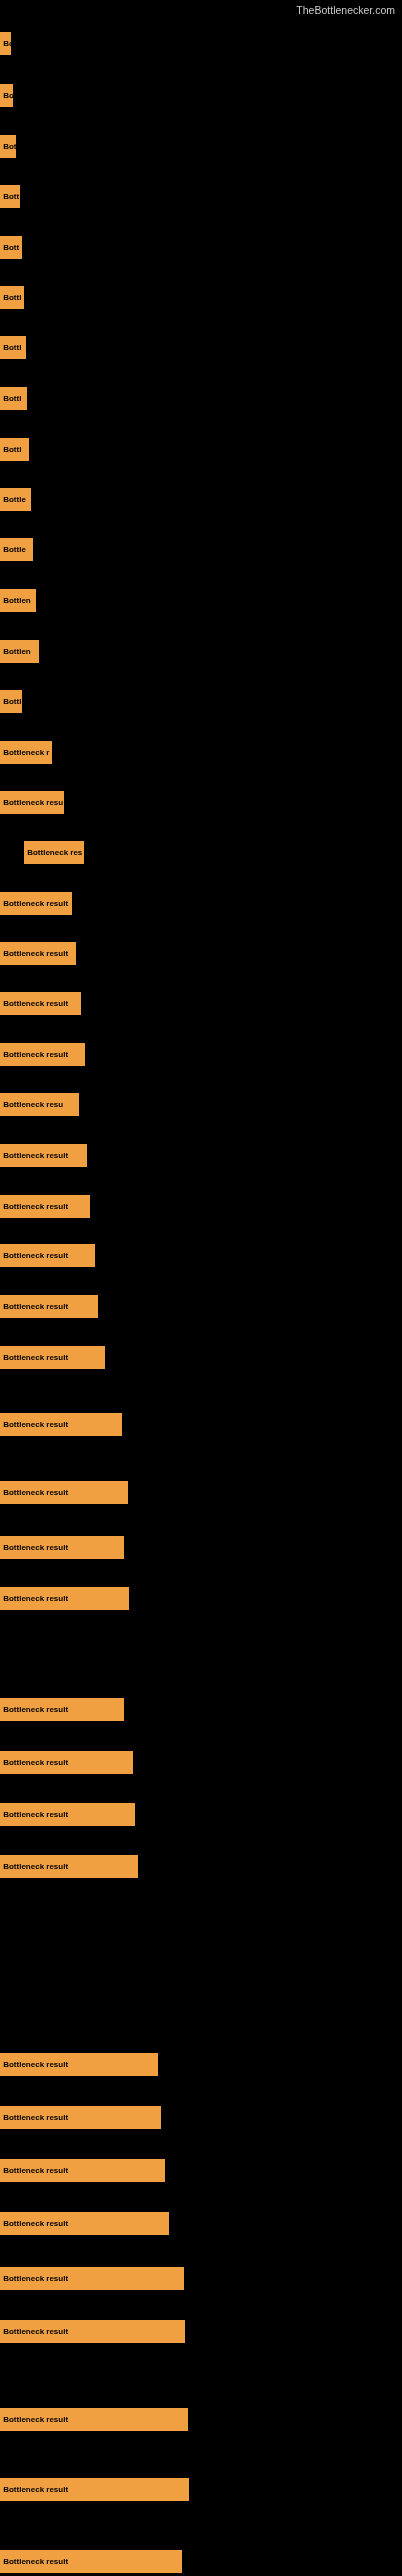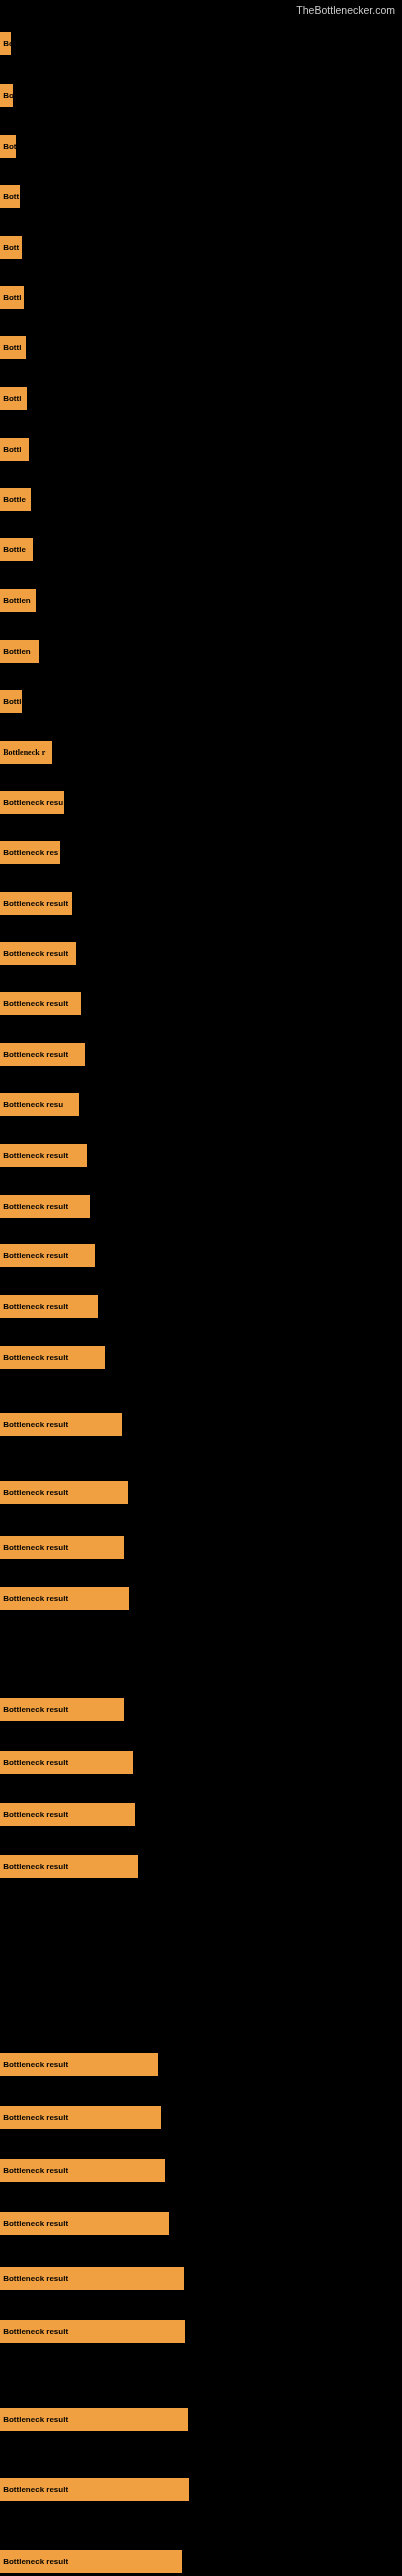--- a/index.html
+++ b/index.html
@@ -121,31 +121,31 @@
       <div class="bar" style="width: 39px;">
         <span class="bar-label">Bottlen</span>
       </div>
     </div>
     <div class="bar-row" style="position: absolute; top: 674px; left: 0px; width: 100%;">
       <div class="bar" style="width: 22px;">
         <span class="bar-label">Bottlenec</span>
       </div>
     </div>
     <div class="bar-row" style="position: absolute; top: 725px; left: 0px; width: 100%;">
-      <div class="bar" style="width: 52px; font-family: Liberation Serif, serif;">
+      <div class="bar" style="width: 52px;">
         <span class="bar-label">Bottleneck r</span>
       </div>
     </div>
     <div class="bar-row" style="position: absolute; top: 775px; left: 0px; width: 100%;">
       <div class="bar" style="width: 64px;">
         <span class="bar-label">Bottleneck resu</span>
       </div>
     </div>
     <div class="bar-row" style="position: absolute; top: 825px; left: 0px; width: 100%;">
-      <div class="bar" style="width: 60px;">
+      <div class="bar" style="width: 60px; margin-left: 24px;">
         <span class="bar-label">Bottleneck res</span>
       </div>
     </div>
     <div class="bar-row" style="position: absolute; top: 876px; left: 0px; width: 100%;">
       <div class="bar" style="width: 72px;">
         <span class="bar-label">Bottleneck result</span>
       </div>
     </div>
     <div class="bar-row" style="position: absolute; top: 926px; left: 0px; width: 100%;">
       <div class="bar" style="width: 76px;">

